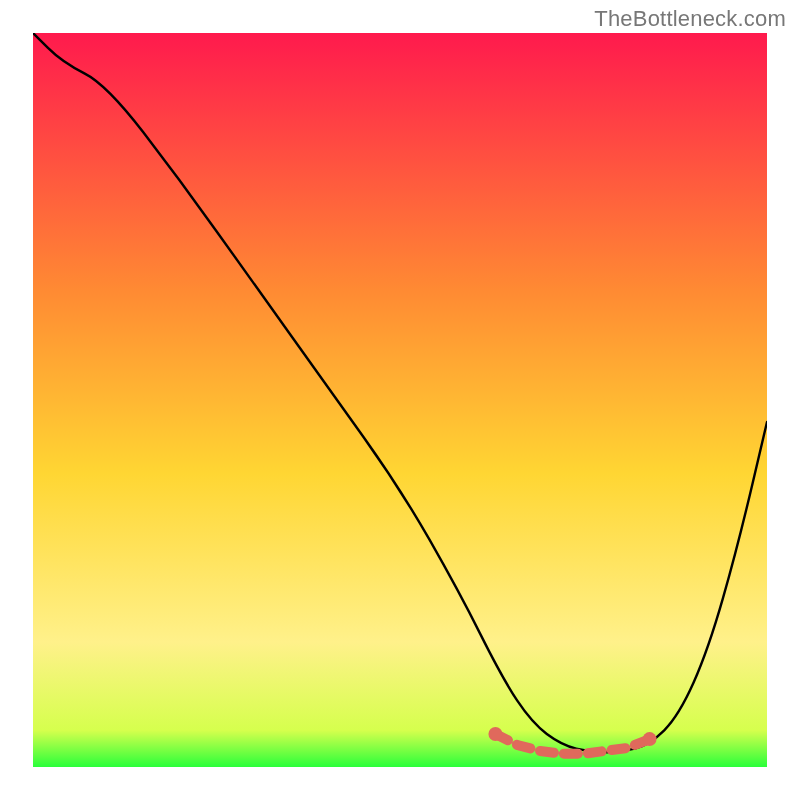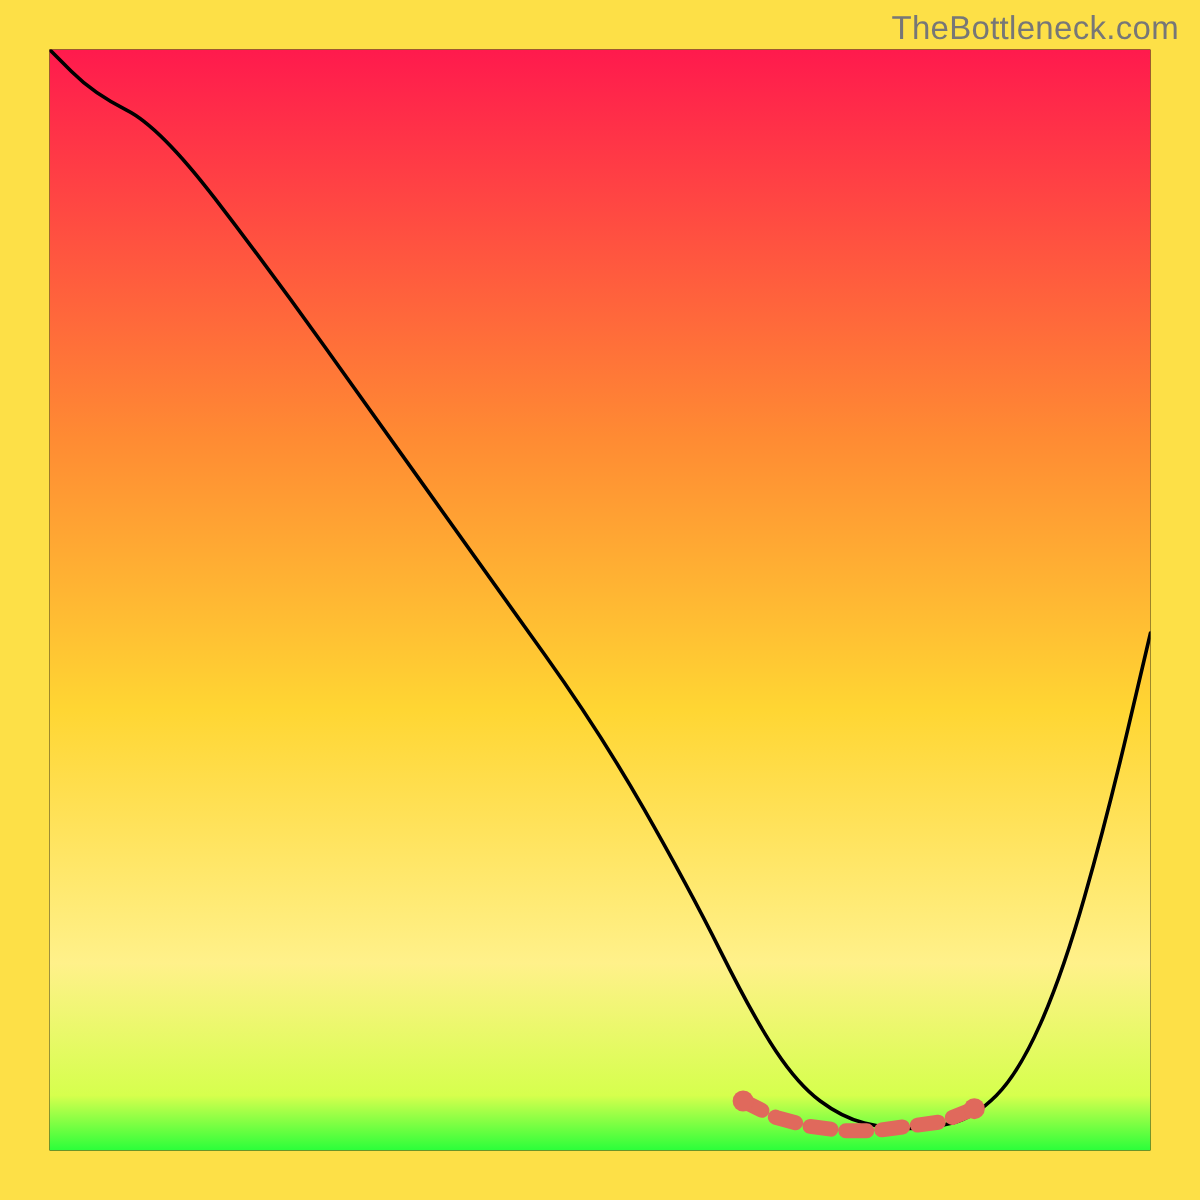--- a/index.html
+++ b/index.html
@@ -8,21 +8,21 @@
     width: 800px;
     height: 800px;
     background: #000;
     font-family: Arial, Helvetica, sans-serif;
     overflow: hidden;
   }
   .stage {
     position: relative;
     width: 800px;
     height: 800px;
-    background: #fde047;
+    background: #ffffff;
   }
   .watermark {
     position: absolute;
     top: 6px;
     right: 14px;
     color: #777;
     font-size: 22px;
     font-weight: 500;
     letter-spacing: 0.2px;
     z-index: 50;

